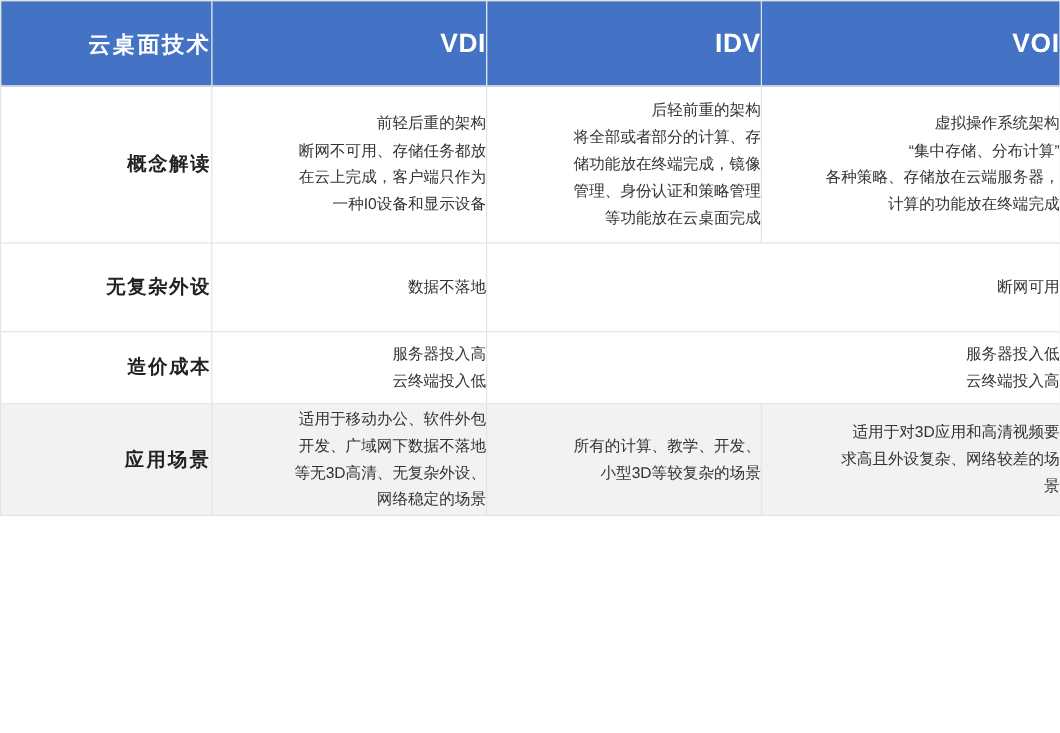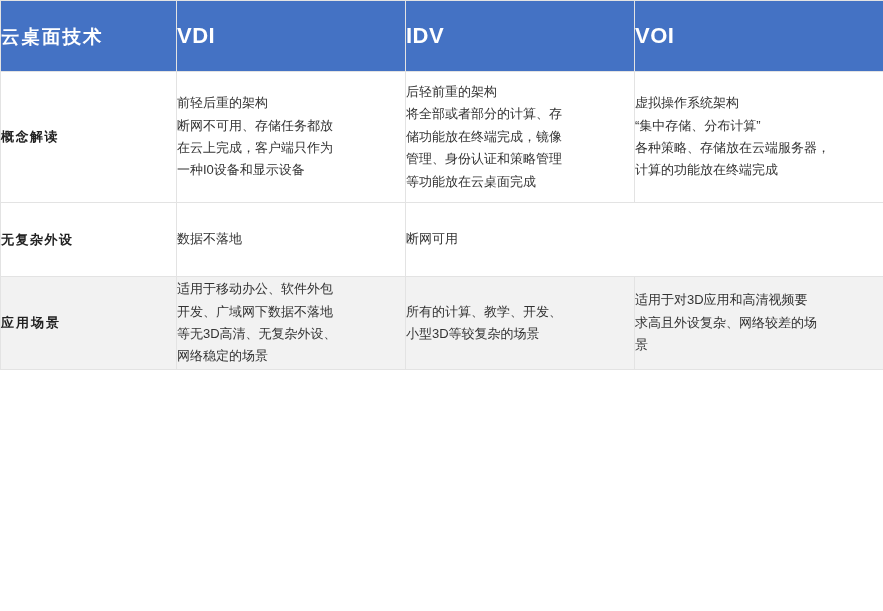--- a/index.html
+++ b/index.html
@@ -20,42 +20,42 @@
   }
   #comparison-table col.c-label { width: 176px; }
   #comparison-table col.c-vdi   { width: 229px; }
   #comparison-table col.c-idv   { width: 229px; }
   #comparison-table col.c-voi   { width: 249px; }
 
   #comparison-table th,
   #comparison-table td {
     border: 1px solid #e3e3e3;
     vertical-align: middle;
-    text-align: left;
+    text-align: right;
     padding: 0;
   }
 
   thead th {
     background: #4472C4;
     color: #ffffff;
     font-size: 22px;
     font-weight: bold;
     height: 70px;
     border-color: #dfe6f3;
     letter-spacing: 0.5px;
   }
   thead th.head-label {
     letter-spacing: 2px;
   }
   thead th.head-tech {
     font-size: 18.5px;
   }
 
   tbody td.row-label {
-    font-size: 13px;
+    font-size: 16px;
     font-weight: bold;
     color: #222222;
     letter-spacing: 1.5px;
     background: inherit;
   }
   tbody td.cell {
     font-size: 13px;
     color: #333333;
     line-height: 1.72;
     padding: 6px 14px;
@@ -128,20 +128,31 @@
       <td class="row-label">无复杂外设</td>
       <td class="cell">
           <span class="cell-text">数据不落地</span>
         </td>
       <td class="cell" colspan="2">
           <span class="cell-text">断网可用</span>
         </td>
     </tr>
 
 
+    <tr class="r-cost">
+      <td class="row-label">造价成本</td>
+      <td class="cell">
+          <span class="cell-text">服务器投入高
+云终端投入低</span>
+        </td>
+      <td class="cell" colspan="2">
+          <span class="cell-text">服务器投入低
+云终端投入高</span>
+        </td>
+    </tr>
 
 
 
     <tr class="r-scenario shaded">
       <td class="row-label">应用场景</td>
       <td class="cell">
           <span class="cell-text">适用于移动办公、软件外包
 开发、广域网下数据不落地
 等无3D高清、无复杂外设、
 网络稳定的场景</span>

